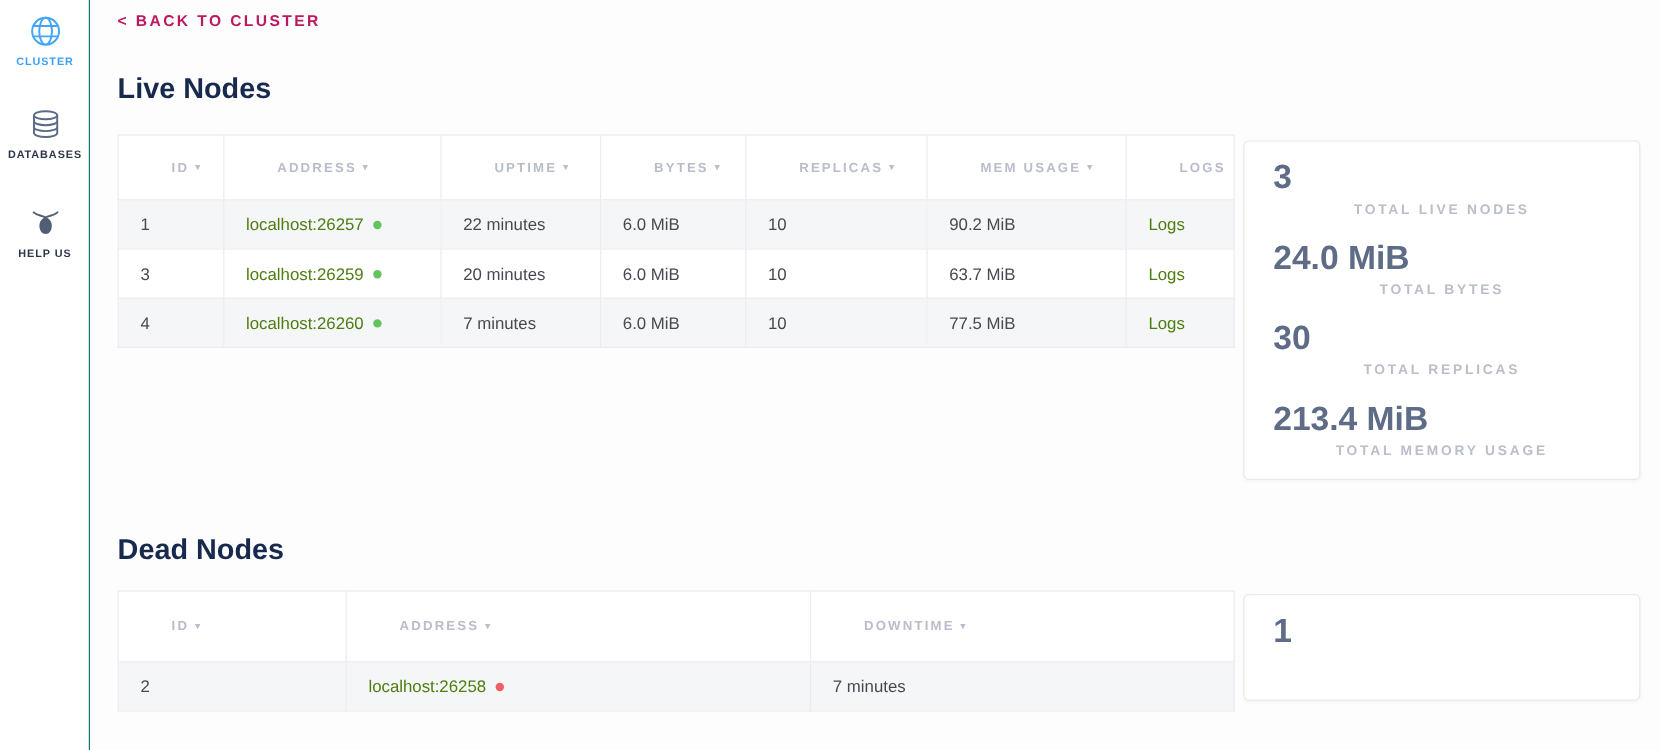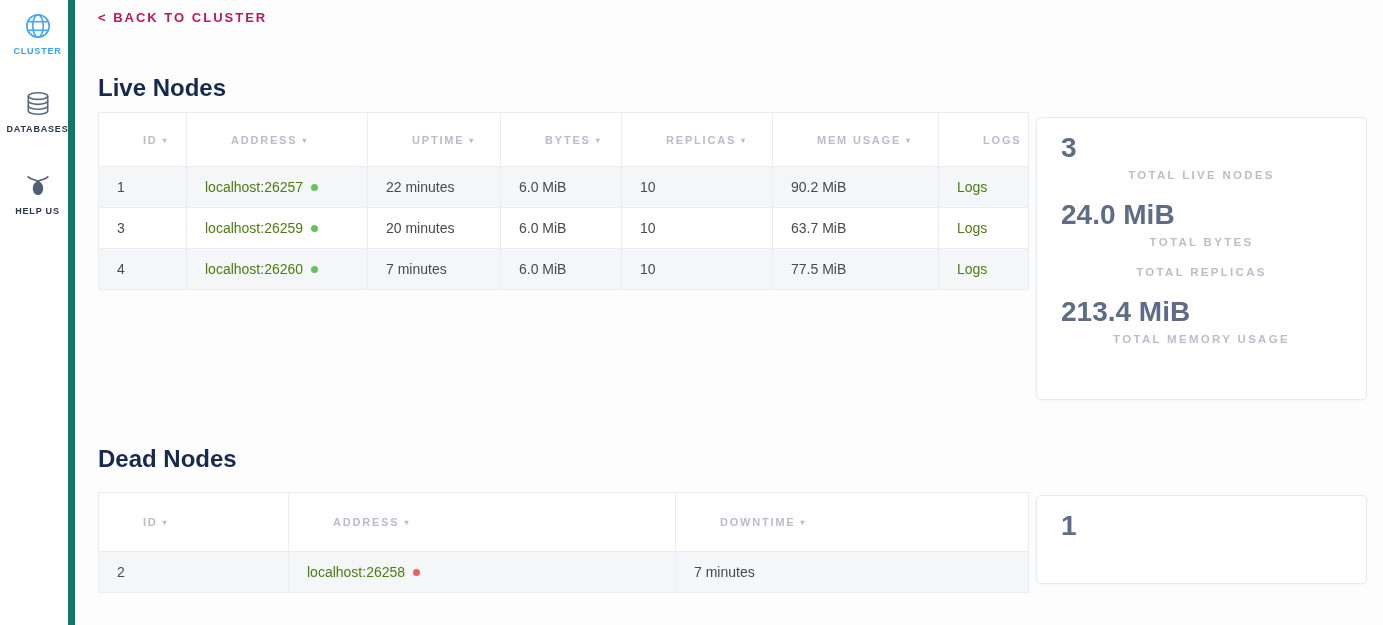--- a/index.html
+++ b/index.html
@@ -9,42 +9,42 @@
     background: #fdfdfe;
     position: relative;
     overflow: hidden;
   }
 
   
   .sidebar {
     position: absolute; left: 0; top: 0;
     width: 75px; height: 625px;
     background: #ffffff;
-    border-right: 7px solid #0f766e;
+    border-right: 1px solid #0f766e;
   }
   .nav-item { position: absolute; width: 75px; text-align: center; cursor: pointer; }
   .nav-item svg { display: block; margin: 0 auto; }
   .nav-label {
     display: block; margin-top: 6px;
     font-size: 9px; font-weight: 700; letter-spacing: 0.8px;
     color: #2d3648;
   }
   .nav-item.active .nav-label { color: #3d9ff2; }
 
   
   .back-link {
     position: absolute; left: 98px; top: 10px;
     font-size: 13px; font-weight: 700; letter-spacing: 2px;
     color: #be185d; text-decoration: none; cursor: pointer;
   }
   .section-title {
     position: absolute; left: 98px;
     font-size: 24px; font-weight: 700; color: #17294d;
   }
-  #live-title { top: 74px; }
+  #live-title { top: 61px; }
   #dead-title { top: 445px; }
 
   
   table.nodes-table {
     position: absolute; left: 98px;
     width: 930px; border-collapse: collapse; table-layout: fixed;
     background: #ffffff;
   }
   #live-table { top: 112px; }
   #dead-table { top: 492px; }
@@ -191,20 +191,21 @@
 <div class="card" id="live-card">
   <div class="stat">
     <div class="stat-value">3</div>
     <div class="stat-label">TOTAL LIVE NODES</div>
   </div>
   <div class="stat">
     <div class="stat-value">24.0 MiB</div>
     <div class="stat-label">TOTAL BYTES</div>
   </div>
   <div class="stat">
+    <div class="stat-value">30</div>
     <div class="stat-label">TOTAL REPLICAS</div>
   </div>
   <div class="stat">
     <div class="stat-value">213.4 MiB</div>
     <div class="stat-label">TOTAL MEMORY USAGE</div>
   </div>
 </div>
 
 <h1 class="section-title" id="dead-title">Dead Nodes</h1>
 

